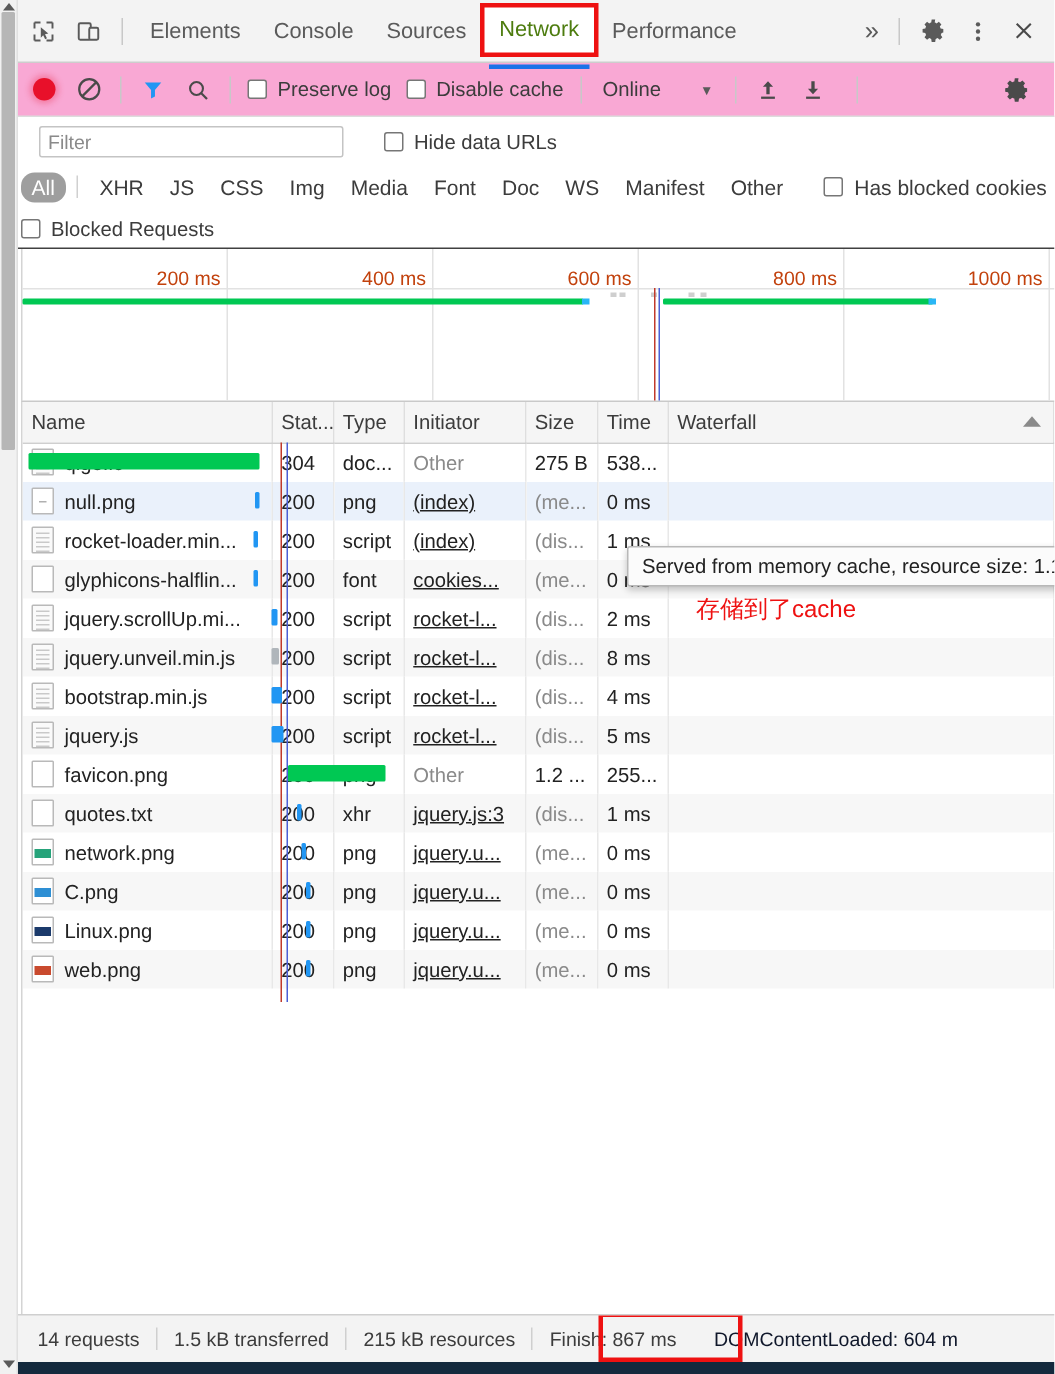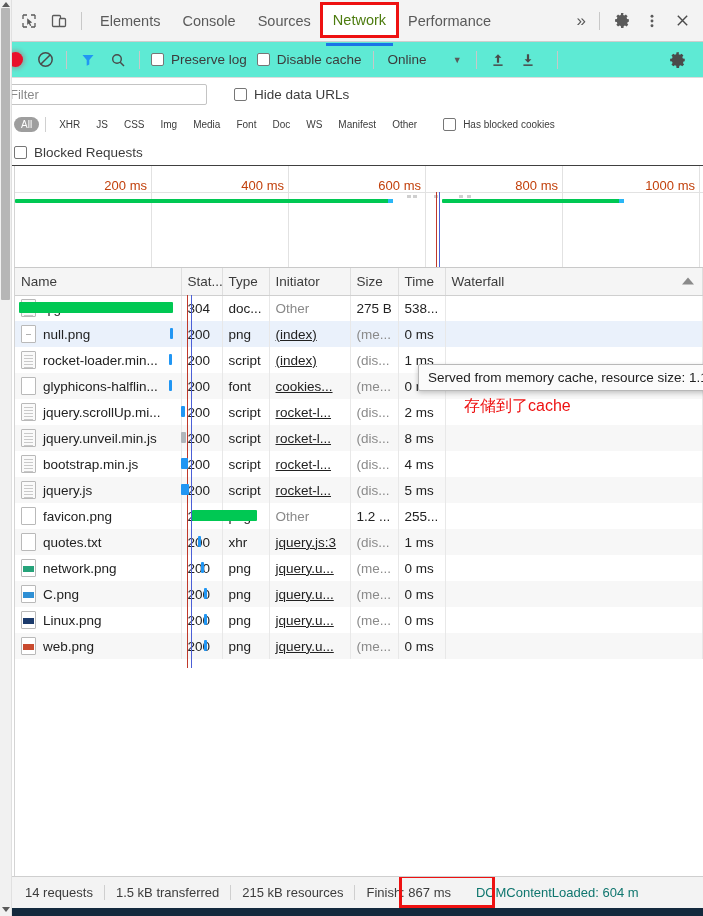--- a/index.html
+++ b/index.html
@@ -84,22 +84,23 @@
   .tabbar-right {
     margin-left: auto; display: flex; align-items: center;
     padding-right: 6px;
   }
   .chev-more { font-size: 17px; color: #5a5a5a; padding: 0 6px; cursor: pointer; }
 
   
   .toolbar {
     height: 36px; flex: none;
     display: flex; align-items: center;
-    background: #5eead4;
+    background: #f9a8d4;
     border-bottom: 1px solid #dcdcdc;
+    padding-left: 14px;
     font-size: 13.5px; color: #3c3c3c;
   }
   .rec-dot {
     width: 15px; height: 15px; border-radius: 50%;
     background: #e8102a;
     box-shadow: 0 0 4px 2px rgba(232,16,42,.30);
   }
   .tb-item {
     display: flex; align-items: center; justify-content: center;
     width: 30px; height: 30px; cursor: pointer; color: #5a5a5a;
@@ -117,39 +118,39 @@
   .throttle {
     display: flex; align-items: center; gap: 26px;
     padding: 0 8px; cursor: pointer; color: #3c3c3c;
   }
   .caret { font-size: 9px; color: #5a5a5a; }
 
   
   .filterrow {
     height: 32px; flex: none;
     display: flex; align-items: center;
-    padding-left: 4px; background: #fff;
+    padding-left: 26px; background: #fff;
     font-size: 13.5px;
   }
   .filter-input {
     width: 203px; height: 21px;
     border: 1px solid #c4c4c4; border-radius: 2px;
     background: #fff; font-size: 13px;
     padding: 0 5px; color: #222;
     font-family: "Liberation Sans", sans-serif;
     outline: none;
   }
   .filter-input::placeholder { color: #8a8a8a; }
 
   
   .typerow {
     height: 29px; flex: none;
     display: flex; align-items: center;
     padding-left: 14px; background: #fff;
-    font-size: 10px; color: #3c3c3c; gap: 2px;
+    font-size: 14px; color: #3c3c3c; gap: 2px; justify-content: space-between;
   }
   .type-pill {
     padding: 2px 7px; border-radius: 9px; cursor: pointer;
     color: #3c3c3c; white-space: nowrap;
   }
   .type-pill.sel { background: #9e9e9e; color: #fff; }
   .type-sep { width: 1px; height: 15px; background: #d0d0d0; margin: 0 4px; }
 
   
   .blockedrow {
@@ -323,21 +324,21 @@
     height: 32px; flex: none; position: relative;
     display: flex; align-items: center;
     background: #f3f3f3;
     border-top: 1px solid #cfcfcf;
     font-size: 13px; color: #3c3c3c;
     padding-left: 14px;
     overflow: hidden;
   }
   .sb-item { padding: 0 11px; white-space: nowrap; }
   .sb-sep { width: 1px; height: 15px; background: #cfcfcf; }
-  .sb-dcl { color: #0f766e; padding-left: 14px; white-space: nowrap; }
+  .sb-dcl { color: #0f172a; padding-left: 14px; white-space: nowrap; }
   .sb-arrow {
     position: absolute; left: 1px; top: 11px;
     width: 0; height: 0;
     border-left: 5px solid transparent;
     border-right: 5px solid transparent;
     border-top: 6px solid #5a5a5a;
   }
   .bottom-strip {
     height: 8px; flex: none; background: #102a43;
   }

